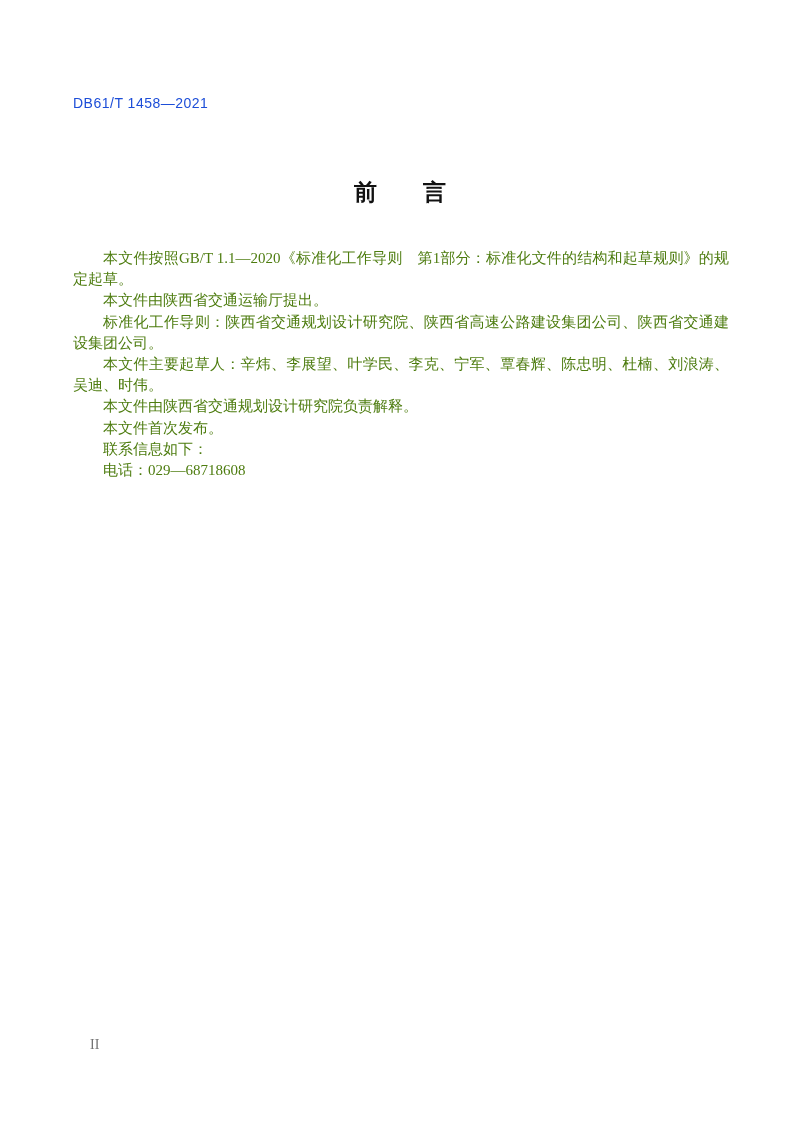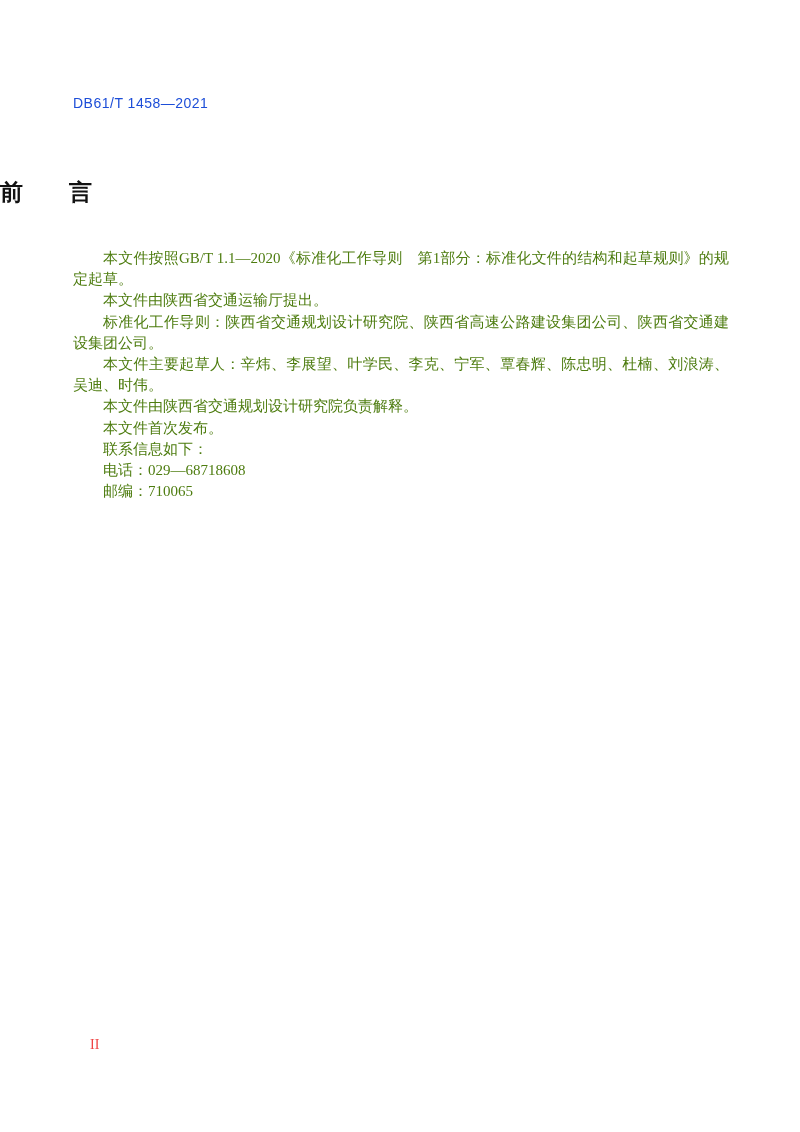--- a/index.html
+++ b/index.html
@@ -26,20 +26,21 @@
     letter-spacing: 0.5px;
     color: #1d4ed8;
     white-space: pre;
   }
   .doc-title {
     position: absolute;
     left: 0;
     top: 177px;
     width: 100%;
     margin: 0;
+    text-align: center;
     font-family: "Liberation Sans", "DejaVu Sans", sans-serif;
     font-size: 23px;
     font-weight: bold;
     color: #111111;
     white-space: pre;
   }
   .content {
     position: absolute;
     left: 73px;
     top: 248px;
@@ -53,39 +54,38 @@
     margin: 0;
     padding: 0;
     text-indent: 2em;
   }
   .page-number {
     position: absolute;
     left: 90px;
     top: 1037px;
     font-family: "Liberation Serif", "DejaVu Serif", serif;
     font-size: 14px;
-    color: #ef4444;
+    color: #737373;
   }
 </style>
 </head>
 <body>
 
 <div class="page">
 
   <div class="doc-header">DB61/T 1458—2021</div>
 
   <h1 class="doc-title">前　　言</h1>
 
   <div class="content">
     <p>本文件按照GB/T 1.1—2020《标准化工作导则　第1部分：标准化文件的结构和起草规则》的规定起草。</p>
     <p>本文件由陕西省交通运输厅提出。</p>
     <p>标准化工作导则：陕西省交通规划设计研究院、陕西省高速公路建设集团公司、陕西省交通建设集团公司。</p>
     <p>本文件主要起草人：辛炜、李展望、叶学民、李克、宁军、覃春辉、陈忠明、杜楠、刘浪涛、吴迪、时伟。</p>
     <p>本文件由陕西省交通规划设计研究院负责解释。</p>
     <p>本文件首次发布。</p>
     <p>联系信息如下：</p>
     <p>电话：029—68718608</p>
-    <p>邮编：710065</p>
   </div>
 
   <div class="page-number">II</div>
 
 </div>
 
 </body></html>

